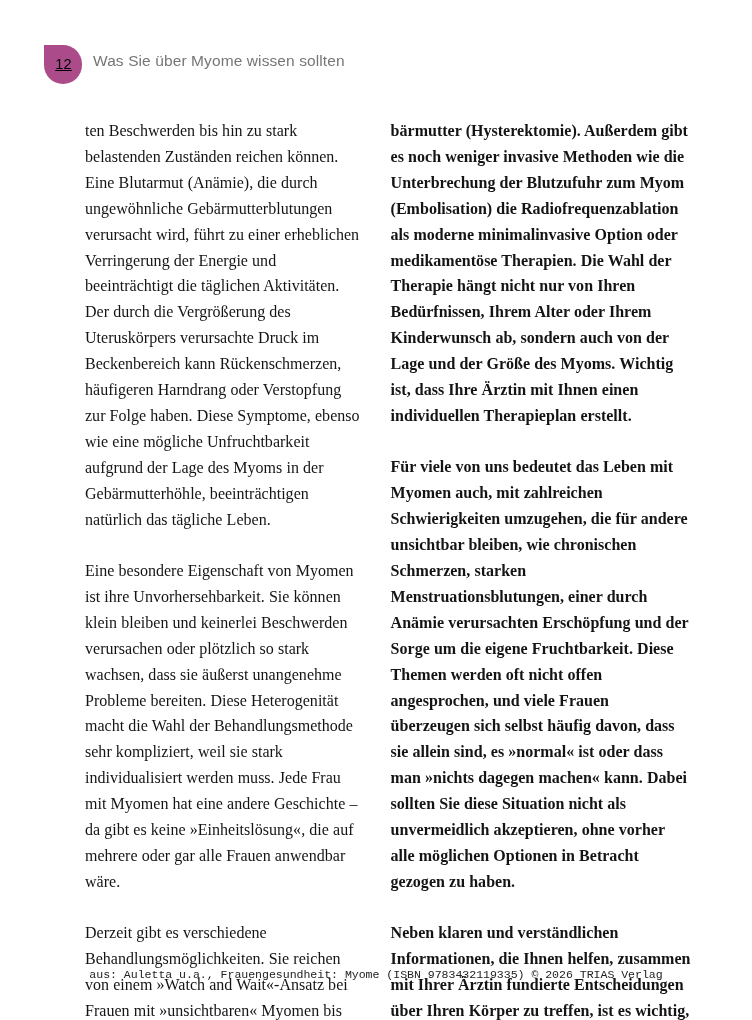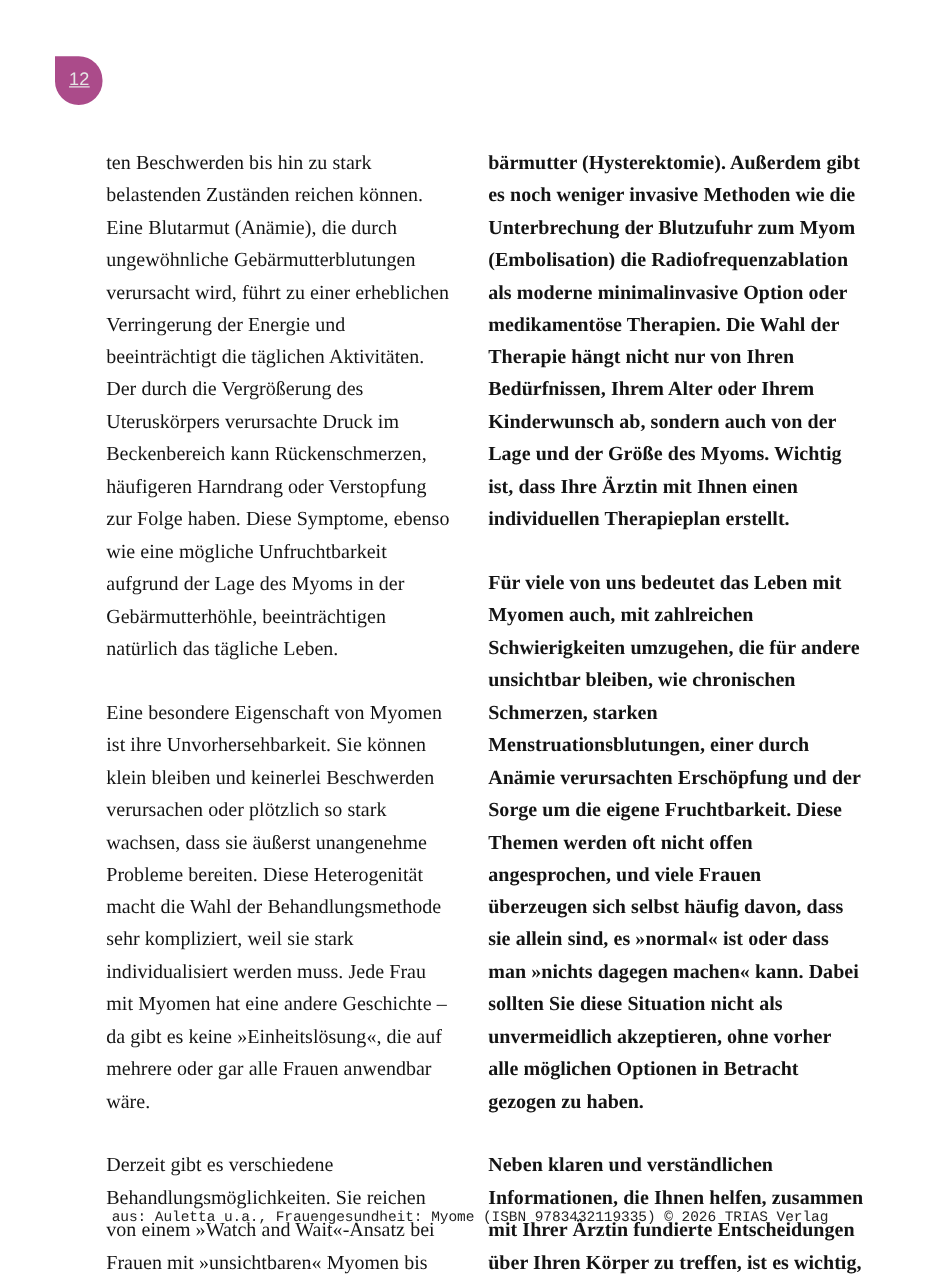--- a/index.html
+++ b/index.html
@@ -32,21 +32,21 @@
     height: 39px;
     background: #AB4B8A;
     border-radius: 0 19px 19px 19px;
     display: flex;
     align-items: center;
     justify-content: center;
   }
   .page-number-badge .num {
     font-family: "Liberation Sans", "DejaVu Sans", sans-serif;
     font-size: 14.5px;
-    color: #e5e5e5;
+    color: #000000;
     letter-spacing: 0.2px;
     line-height: 1;
     padding-left: 1px;
     text-decoration: underline;
   }
   .header-title {
     position: absolute;
     left: 93px;
     top: 52px;
     font-family: "Liberation Sans", "DejaVu Sans", sans-serif;
@@ -107,20 +107,21 @@
     white-space: nowrap;
   }
 </style>
 </head>
 <body>
 
 <div class="page-header">
   <div class="page-number-badge">
     <span class="num">12</span>
   </div>
+  <div class="header-title">Was Sie über Myome wissen sollten</div>
 </div>
 
 <div class="content">
   <div class="column column-left">
     <p class="para">ten Beschwerden bis hin zu stark belastenden Zuständen reichen können. Eine Blutarmut (Anämie), die durch ungewöhnliche Gebärmutterblutungen verursacht wird, führt zu einer erheblichen Verringerung der Energie und beeinträchtigt die täglichen Aktivitäten. Der durch die Vergrößerung des Uteruskörpers verursachte Druck im Beckenbereich kann Rückenschmerzen, häufigeren Harndrang oder Verstopfung zur Folge haben. Diese Symptome, ebenso wie eine mögliche Unfruchtbarkeit aufgrund der Lage des Myoms in der Gebärmutterhöhle, beeinträchtigen natürlich das tägliche Leben.</p>
     <p class="para">Eine besondere Eigenschaft von Myomen ist ihre Unvorhersehbarkeit. Sie können klein bleiben und keinerlei Beschwerden verursachen oder plötzlich so stark wachsen, dass sie äußerst unangenehme Probleme bereiten. Diese Heterogenität macht die Wahl der Behandlungsmethode sehr kompliziert, weil sie stark individualisiert werden muss. Jede Frau mit Myomen hat eine andere Geschichte – da gibt es keine »Einheitslösung«, die auf mehrere oder gar alle Frauen anwendbar wäre.</p>
     <p class="para">Derzeit gibt es verschiedene Behandlungsmöglichkeiten. Sie reichen von einem »Watch and Wait«-Ansatz bei Frauen mit »unsichtbaren« Myomen bis hin zu radikalen chirurgischen Eingriffen wie der Entfernung des Myoms (Myomektomie) oder der gesamten Ge-</p>
   </div>
   <div class="column column-right">
     <p class="para">bärmutter (Hysterektomie). Außerdem gibt es noch weniger invasive Methoden wie die Unterbrechung der Blutzufuhr zum Myom (Embolisation) die Radiofrequenzablation als moderne minimalinvasive Option oder medikamentöse Therapien. Die Wahl der Therapie hängt nicht nur von Ihren Bedürfnissen, Ihrem Alter oder Ihrem Kinderwunsch ab, sondern auch von der Lage und der Größe des Myoms. Wichtig ist, dass Ihre Ärztin mit Ihnen einen individuellen Therapieplan erstellt.</p>

